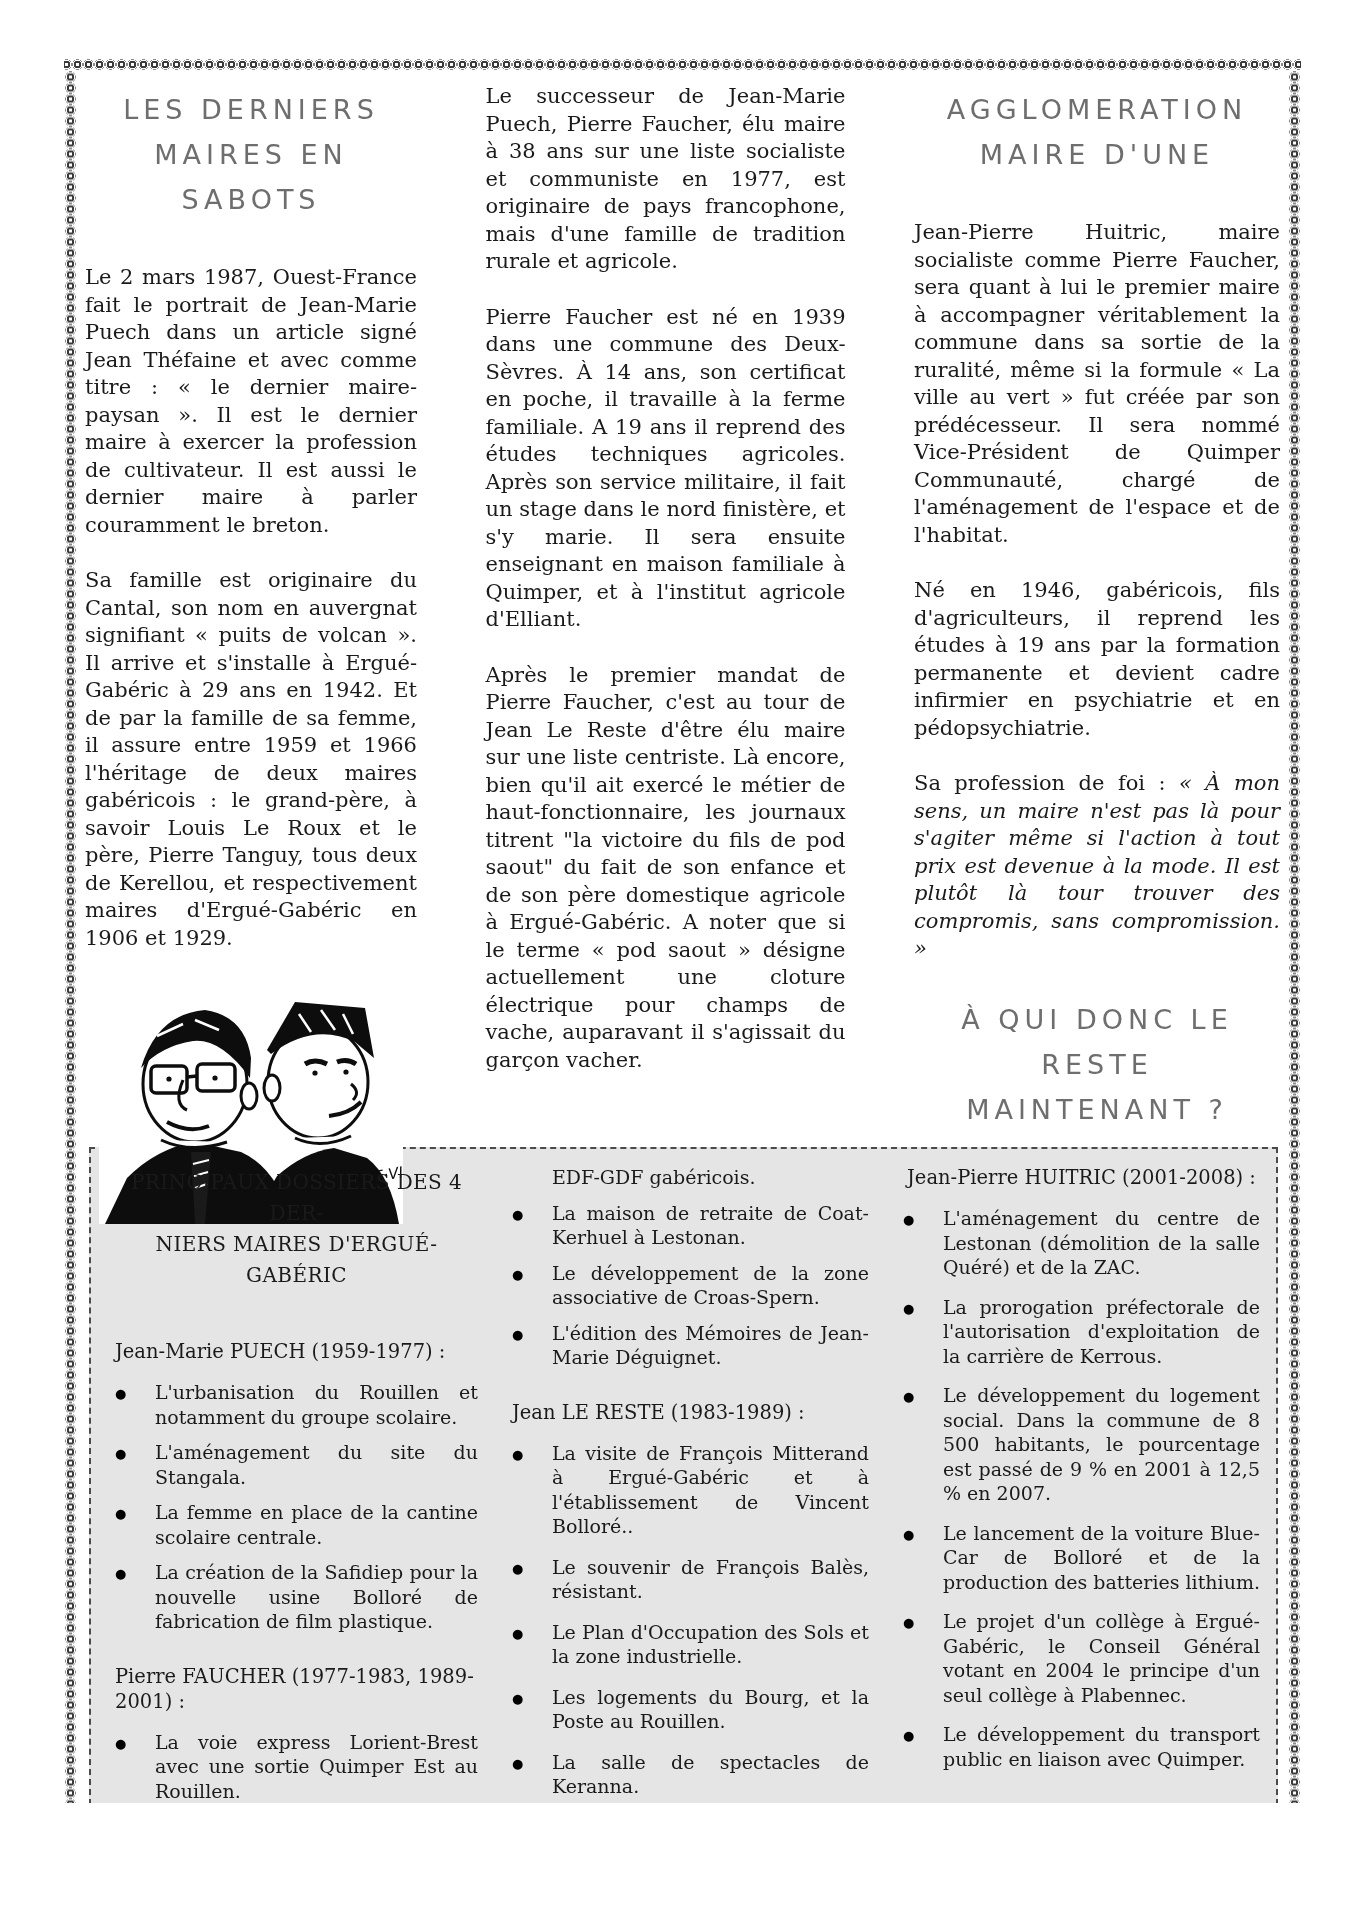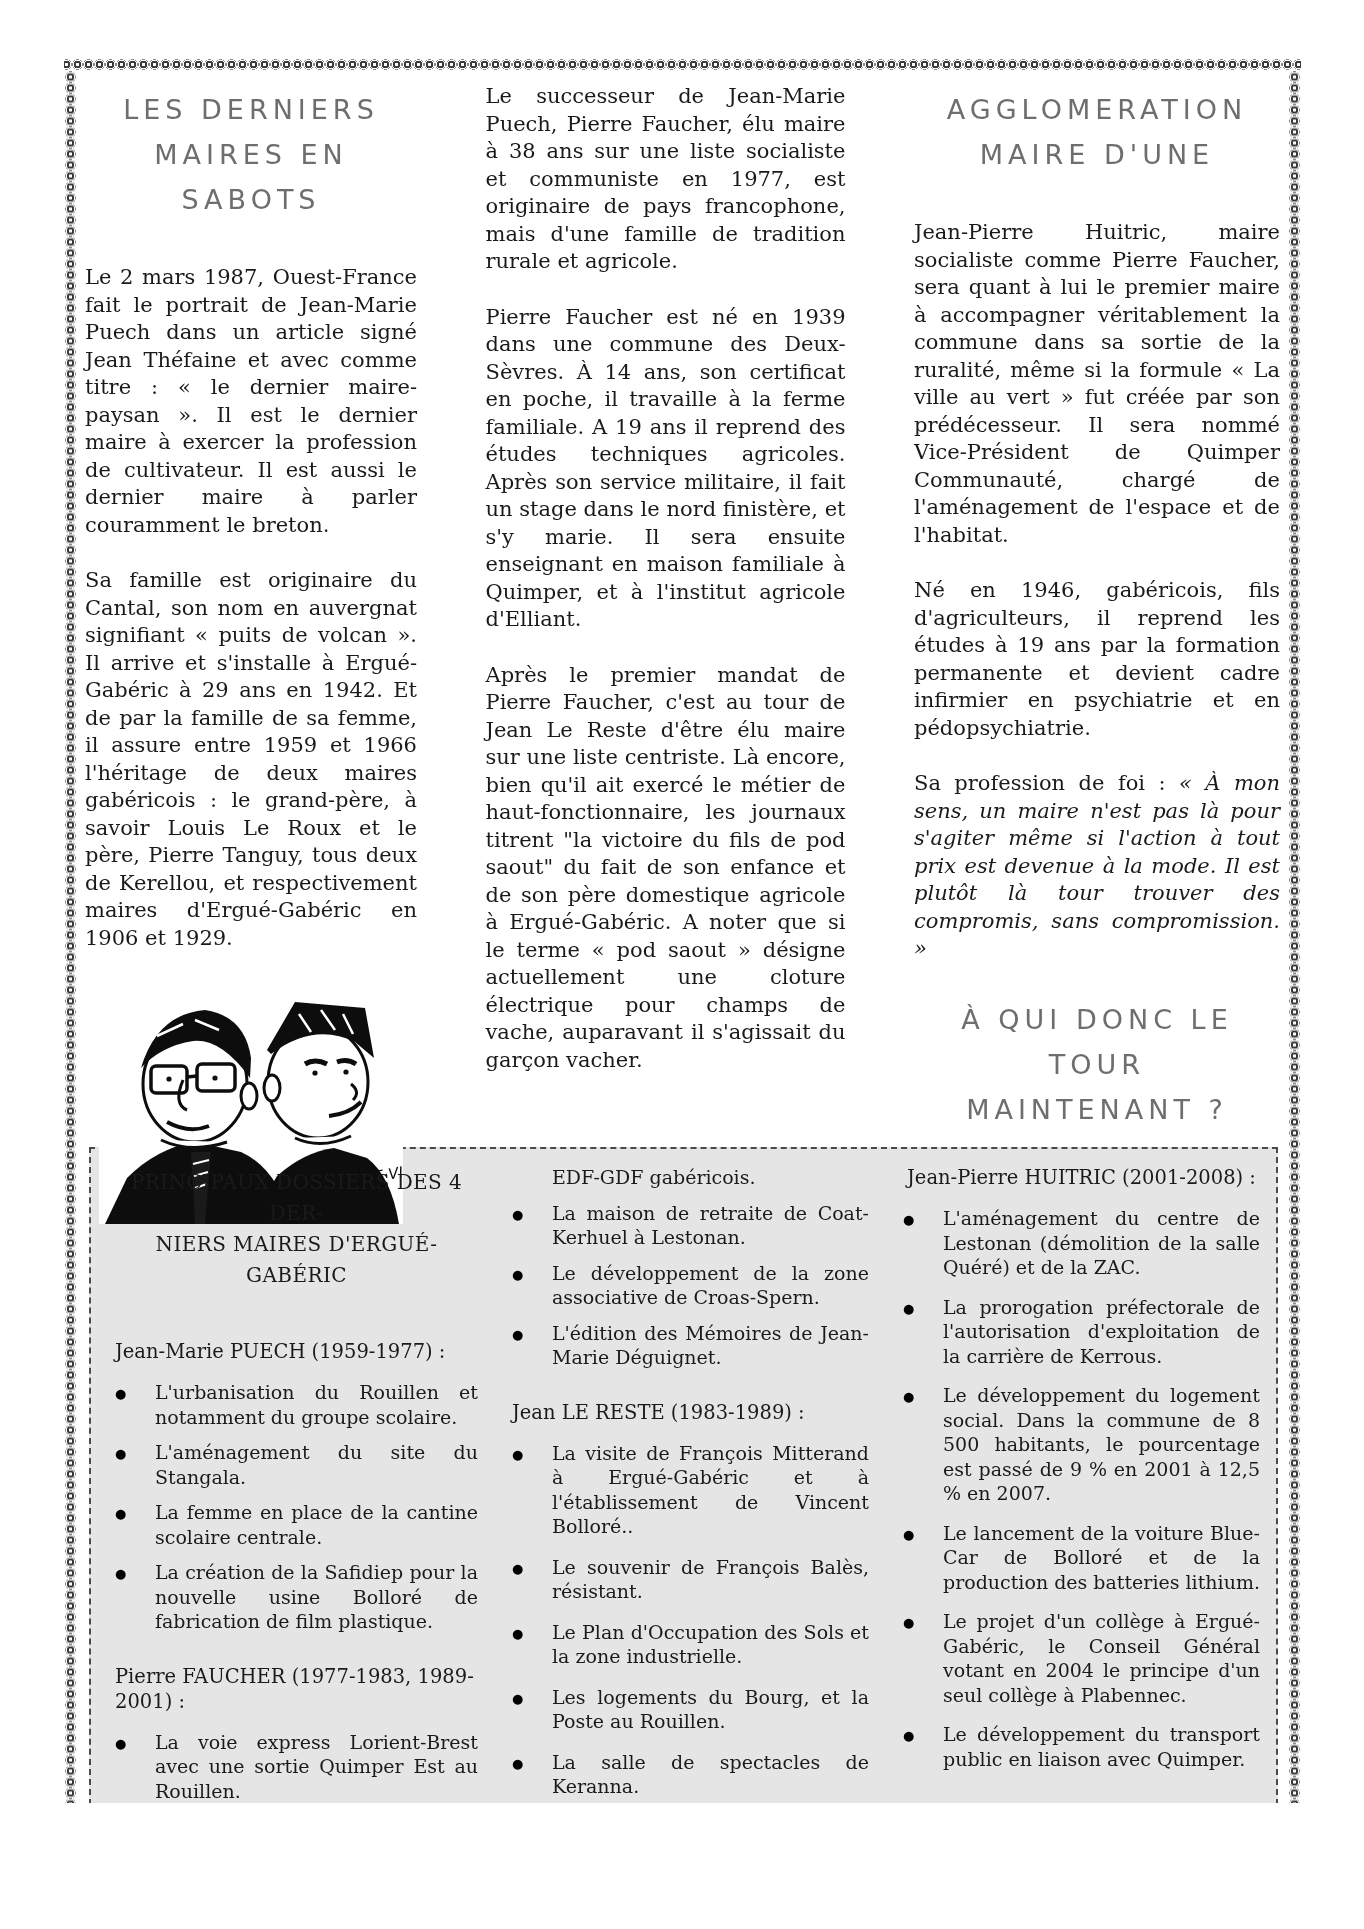--- a/index.html
+++ b/index.html
@@ -139,21 +139,21 @@
 
         <div class="col body-text">
           <div class="script-heading">
             <div>AGGLOMERATION</div>
             <div>MAIRE D'UNE</div>
           </div>
           <p class="first-para">Jean-Pierre Huitric, maire socialiste comme Pierre Faucher, sera quant à lui le premier maire à accompagner véritablement la commune dans sa sortie de la ruralité, même si la formule « La ville au vert » fut créée par son prédécesseur. Il sera nommé Vice-Président de Quimper Communauté, chargé de l'aménagement de l'espace et de l'habitat.</p>
           <p>Né en 1946, gabéricois, fils d'agriculteurs, il reprend les études à 19 ans par la formation permanente et devient cadre infirmier en psychiatrie et en pédopsychiatrie.</p>
           <p><span>Sa profession de foi : </span><span class="italic">« À mon sens, un maire n'est pas là pour s'agiter même si l'action à tout prix est devenue à la mode. Il est plutôt là tour trouver des compromis, sans compromission. »</span></p>
           <div class="script-heading sub-heading">
-            <div>À QUI DONC LE TOUR</div>
+            <div>À QUI DONC LE RESTE</div>
             <div>MAINTENANT ?</div>
           </div>
         </div>
       </div>
 
       <div class="dossiers-box">
 
         <div>
           <div class="box-title">
             <div>PRINCIPAUX DOSSIERS  DES 4 DER-</div>

